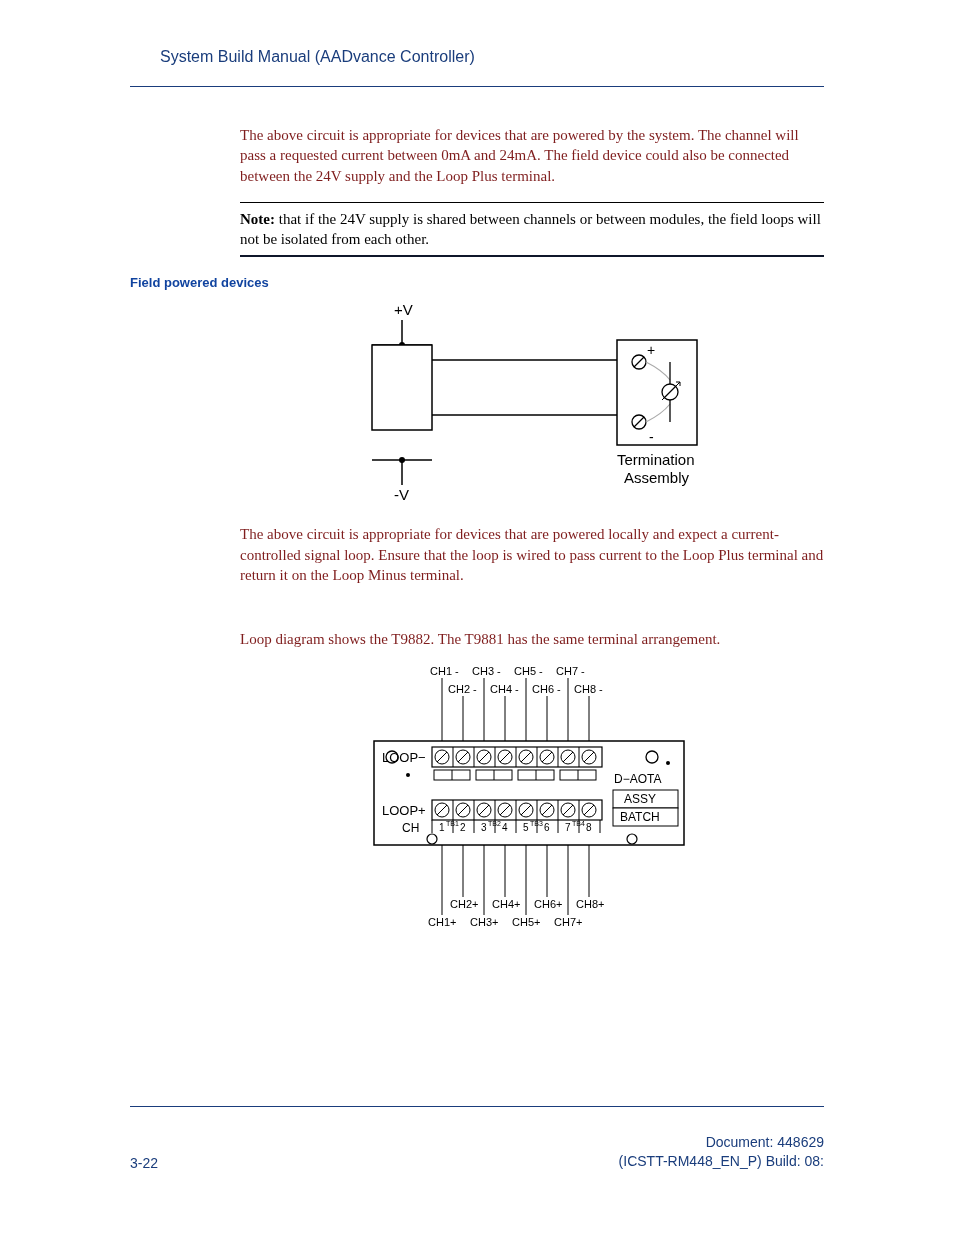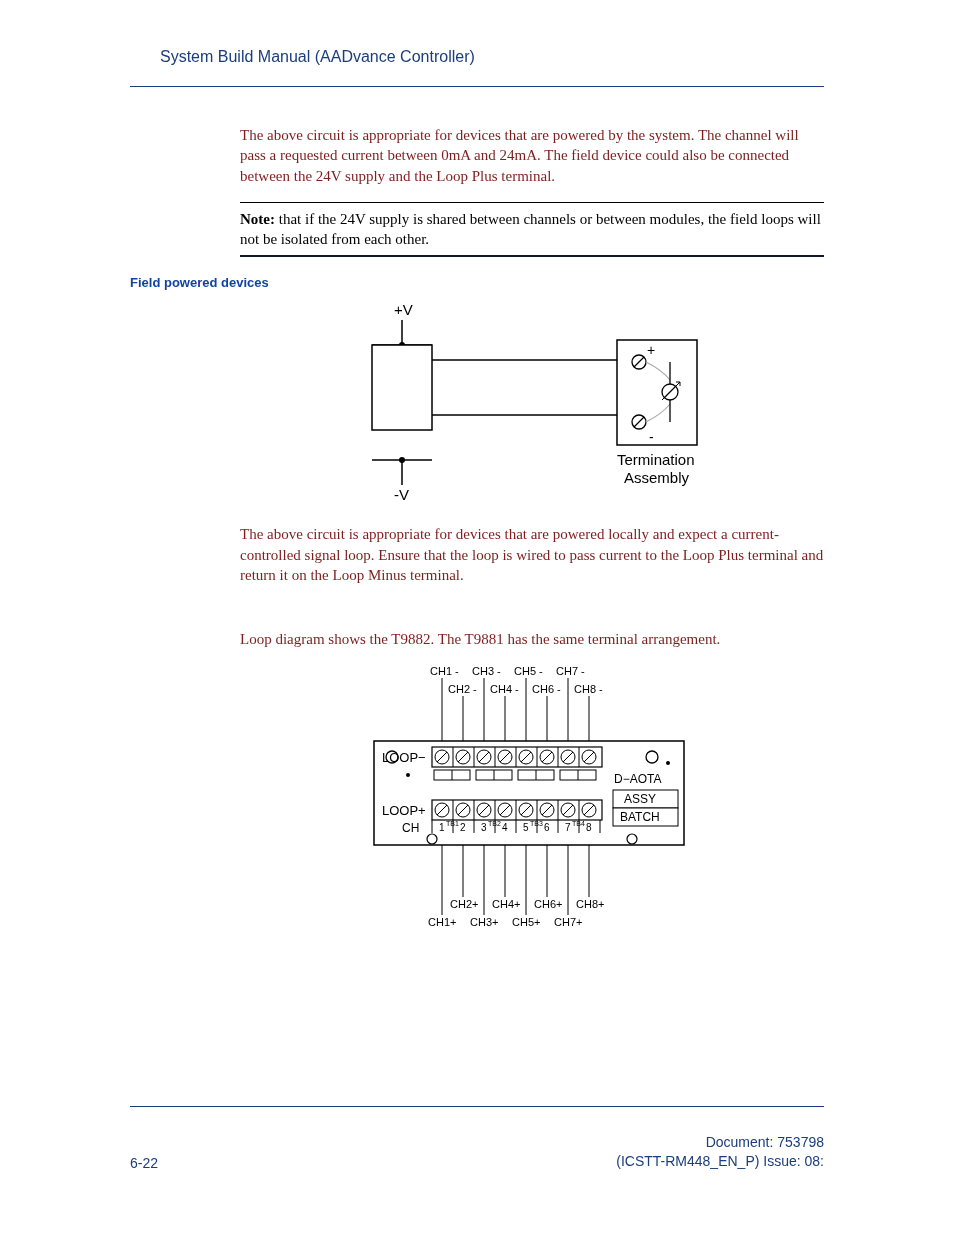--- a/index.html
+++ b/index.html
@@ -317,19 +317,19 @@
         <text x="106" y="263">CH1+</text>
         <text x="148" y="263">CH3+</text>
         <text x="190" y="263">CH5+</text>
         <text x="232" y="263">CH7+</text>
       </g>
     </svg>
   </div>
 
   <hr class="footer-rule">
   <div class="footer">
-    <div>6-22</div>
+    <div>3-22</div>
     <div class="footer-right">
-      <div>Document: 753798</div>
-      <div>(ICSTT-RM448_EN_P) Issue: 08:</div>
+      <div>Document: 448629</div>
+      <div>(ICSTT-RM448_EN_P) Build: 08:</div>
     </div>
   </div>
 </div>
 
 </body></html>

